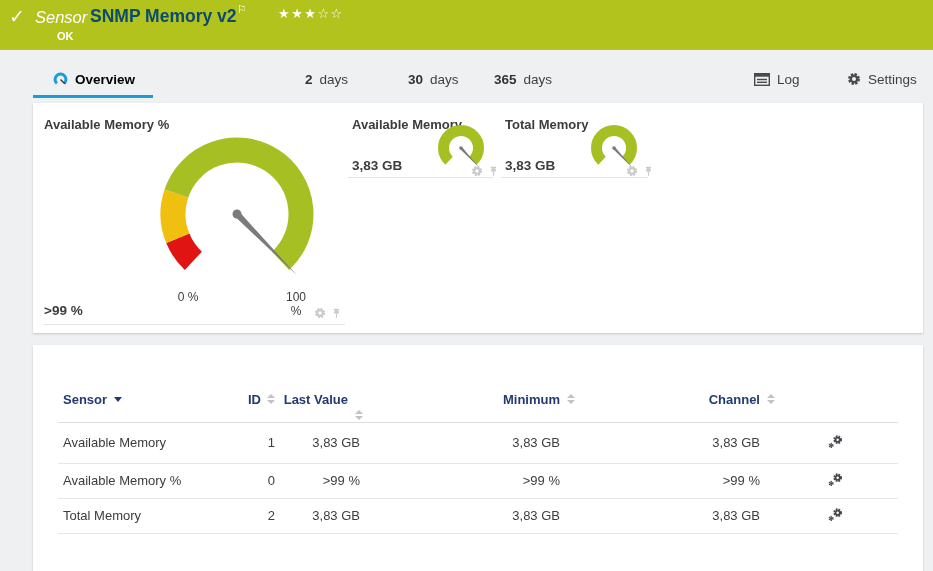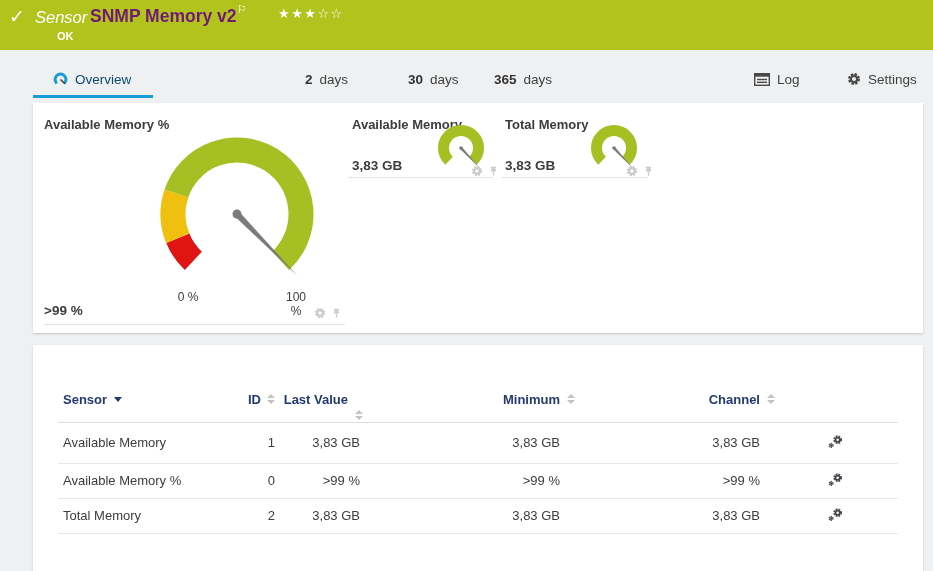--- a/index.html
+++ b/index.html
@@ -2,30 +2,30 @@
 <html><head>
 <meta charset="utf-8">
 <style>
   html,body{margin:0;padding:0;background:#eef0f1;}
   .screen{position:relative;width:933px;height:571px;overflow:hidden;background:#eef0f1;
           font-family:"Liberation Sans","DejaVu Sans",sans-serif;color:#3c3c3c;}
   
   .topbar{position:absolute;left:0;top:0;width:100%;height:50px;background:#b3c31d;}
   .topbar .check{position:absolute;left:9px;top:5px;color:#fff;font-size:19px;font-weight:bold;font-family:"DejaVu Sans",sans-serif;}
   .topbar .kind{position:absolute;left:35px;top:8px;color:#fff;font-size:16.5px;font-style:italic;}
-  .topbar .sname{position:absolute;left:90px;top:6px;color:#701a75;font-size:17.5px;font-weight:bold;}
+  .topbar .sname{position:absolute;left:90px;top:6px;color:#0c4a6e;font-size:17.5px;font-weight:bold;}
   .topbar .flag{position:absolute;left:237px;top:3px;color:#fff;font-size:11px;font-family:"DejaVu Sans",sans-serif;}
   .topbar .stars{position:absolute;left:278px;top:6px;color:#fff;font-size:13px;letter-spacing:1.5px;font-family:"DejaVu Sans",sans-serif;cursor:pointer;}
   .topbar .status{position:absolute;left:57px;top:30px;color:#fff;font-size:11px;font-weight:bold;}
   
   .tabbar{position:absolute;left:0;top:50px;width:100%;height:50px;}
   .tab{position:absolute;top:14px;height:30px;display:flex;align-items:center;gap:7px;
        font-size:13.5px;color:#3f3f3f;cursor:pointer;white-space:nowrap;}
   .tab .num{font-weight:bold;color:#333;}
-  .tab.active .lbl{font-weight:normal;color:#0c4a6e;}
+  .tab.active .lbl{font-weight:bold;color:#000000;}
   .tab svg{display:block;}
   .tab-underline{position:absolute;left:33px;top:45px;width:120px;height:3px;background:#1a9cd8;}
   
   .panel{position:absolute;left:33px;width:890px;background:#fff;box-shadow:0 1px 2px rgba(0,0,0,.18);}
   .panel-gauges{top:103px;height:230px;}
   .panel-table{top:345px;height:230px;}
   .g-title{position:absolute;font-size:13px;font-weight:bold;color:#3c3c3c;}
   .g-value{position:absolute;font-size:13.5px;font-weight:bold;color:#3c3c3c;}
   .g-axis{position:absolute;font-size:12px;color:#3c3c3c;text-align:center;}
   .g-line{position:absolute;height:1px;background:#e4e4e4;}

